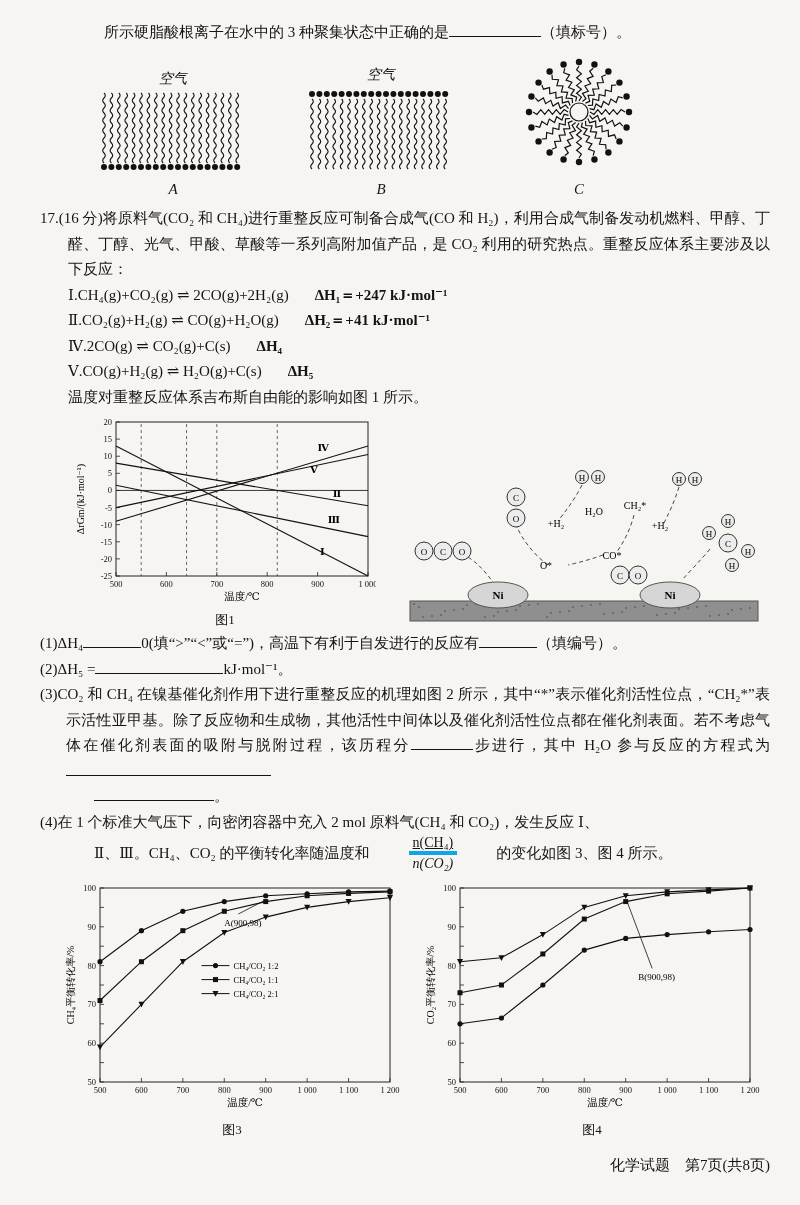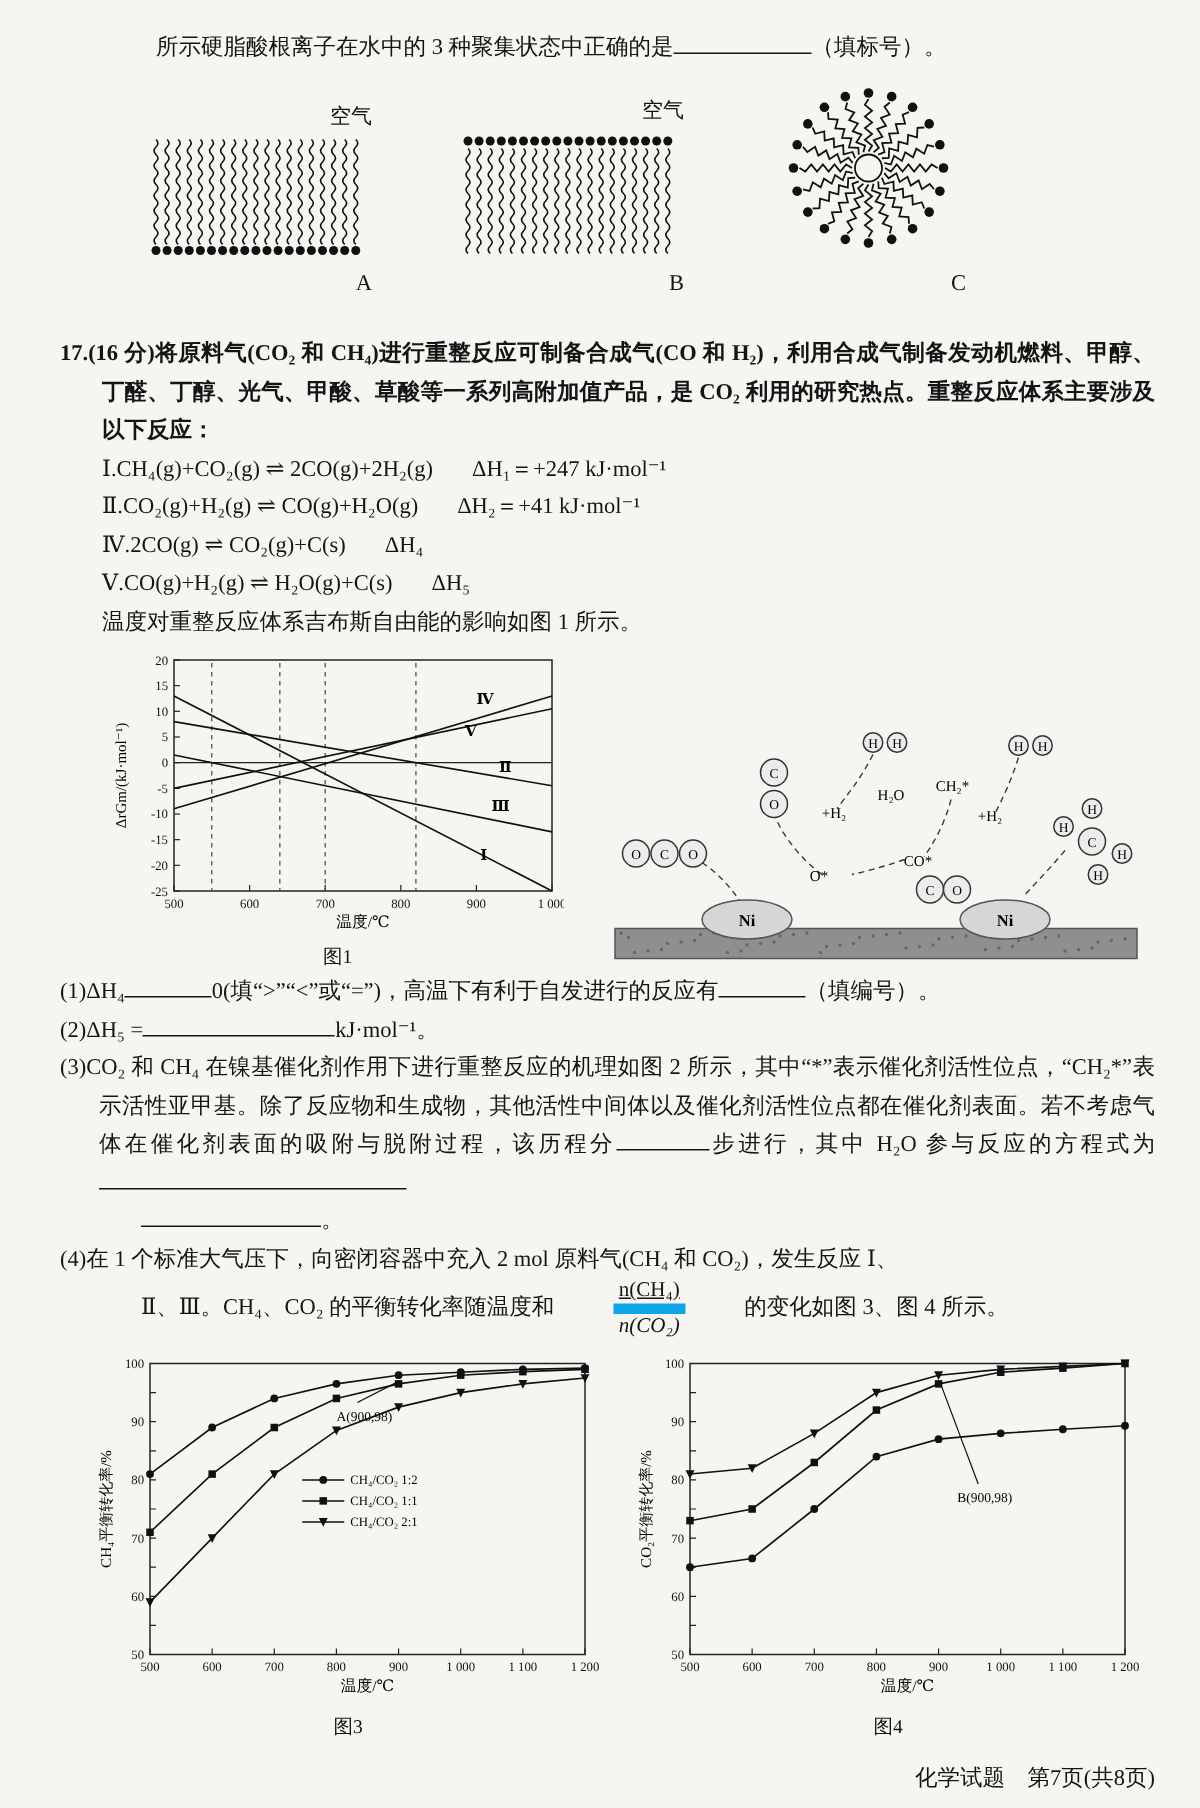--- a/index.html
+++ b/index.html
@@ -10,35 +10,35 @@
     font-family:"Liberation Serif","DejaVu Serif",serif;
     font-size:15px;
     line-height:1.7;
     color:#141414;
     overflow:hidden;
   }
   .page{padding:20px 30px 16px 40px;}
   .blank{display:inline-block;border-bottom:1.2px solid #141414;height:1.05em;vertical-align:baseline;}
   .top-q{margin-left:64px;}
   .diagrams{display:flex;align-items:flex-end;gap:58px;margin-left:58px;margin-top:4px;}
-  .diagram{text-align:right;}
+  .diagram{text-align:center;font-style:italic;}
   .air-label{height:24px;font-size:14px;}
   .letter-label{font-size:15px;margin-top:2px;}
-  .q17{margin-top:22px;padding-left:28px;text-indent:-28px;text-align:justify;font-weight:bold;}
+  .q17{margin-top:4px;padding-left:28px;text-indent:-28px;text-align:justify;}
   .reaction{margin-left:28px;white-space:nowrap;}
-  .reaction .dh{margin-left:26px;}
+  .reaction .dh{margin-left:26px;font-weight:bold;}
   .fig-note{margin-left:28px;}
   .figrow{display:flex;align-items:flex-end;gap:22px;margin-left:34px;margin-top:6px;}
   .figbox{text-align:center;}
   .figcaption{font-size:13px;margin-top:1px;}
   .subq{padding-left:26px;text-indent:-26px;text-align:justify;}
   .extra-line{margin-left:54px;}
   .q4line2{margin-left:54px;display:flex;align-items:center;flex-wrap:nowrap;gap:36px;}
   .frac{display:inline-block;vertical-align:middle;text-align:center;line-height:1.1;font-size:14px;margin:0 3px;}
-  .frac .num{display:block;border-bottom:7px solid #0ea5e9;padding:0 4px 1px;text-decoration:underline;}
+  .frac .num{display:block;border-bottom:4px solid #0ea5e9;padding:0 4px 1px;text-decoration:underline;}
   .frac .den{display:block;padding:1px 4px 0;font-style:italic;}
   .figrow2{display:flex;align-items:flex-end;gap:24px;margin-left:24px;margin-top:8px;}
   .footer{text-align:right;margin-top:12px;font-size:15px;}
   svg{display:block;}
   svg text{font-family:"Liberation Serif","DejaVu Serif",serif;}
 </style>
 </head>
 <body>
 
 <div class="page">

